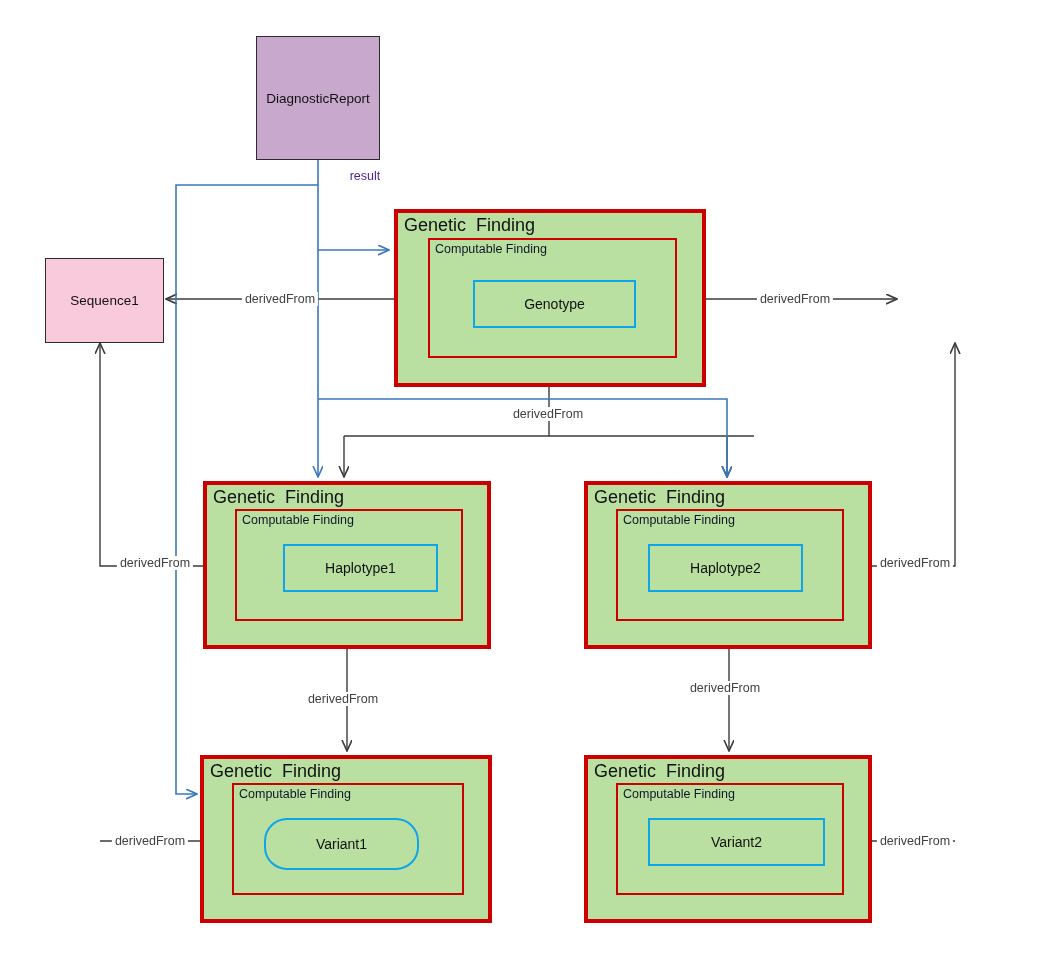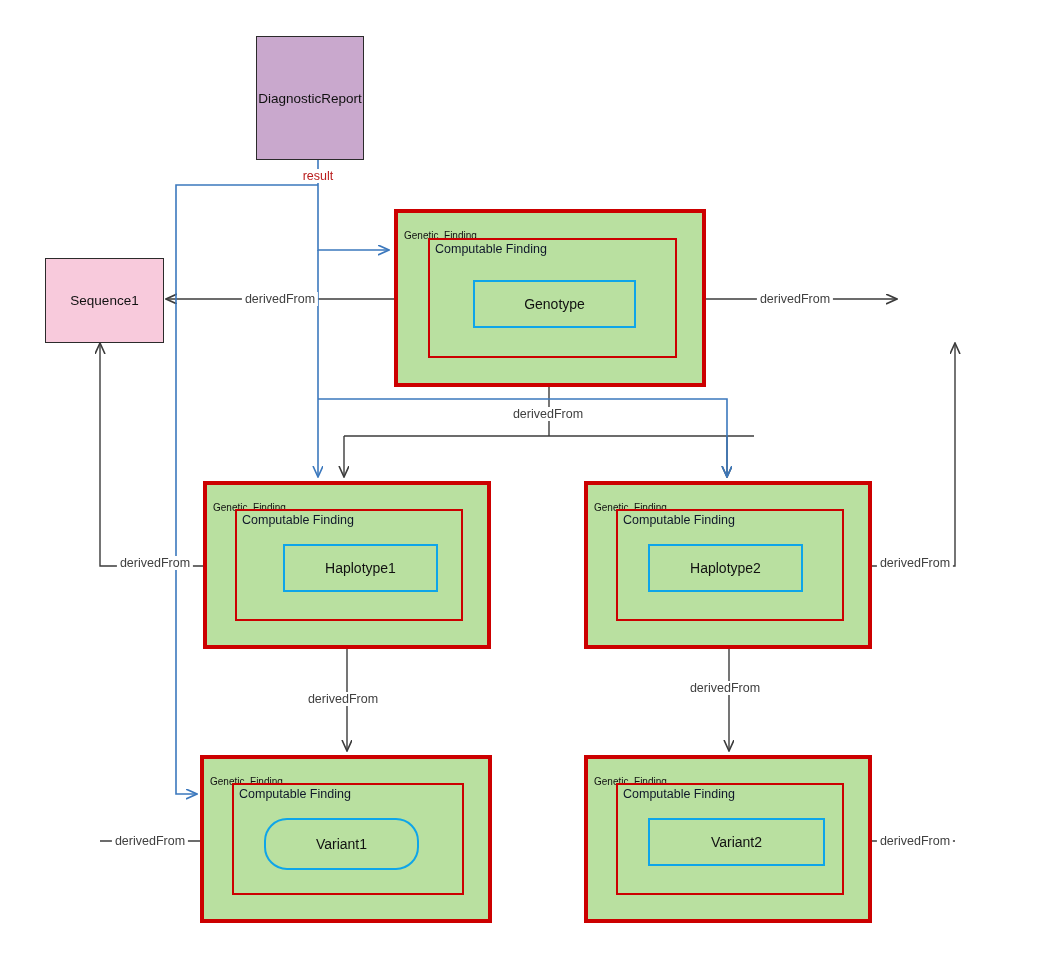--- a/index.html
+++ b/index.html
@@ -4,27 +4,27 @@
 <style>
   html,body{margin:0;padding:0;background:#ffffff;}
   body{width:1040px;height:953px;font-family:"Liberation Sans",sans-serif;}
   #stage{position:relative;width:1040px;height:953px;overflow:hidden;background:#fff;}
   svg#wires{position:absolute;left:0;top:0;width:1040px;height:953px;}
   .node{position:absolute;box-sizing:border-box;}
   .simple-box{border:1px solid #2b2b2b;display:flex;align-items:center;justify-content:center;font-size:13.5px;color:#111;}
   .purple{background:#c9a8cd;}
   .pink{background:#f8cadc;}
   .gf{background:#b9e0a0;border:4px solid #cc0000;box-sizing:border-box;}
-  .gf-label{position:absolute;left:6px;top:17px;font-size:10px;color:#111;white-space:pre;}
+  .gf-label{position:absolute;left:6px;top:2px;font-size:18px;color:#111;white-space:pre;}
   .cf{position:absolute;background:#b9e0a0;border:2px solid #cc0000;box-sizing:border-box;}
   .cf-label{position:absolute;left:5px;top:2px;font-size:12.5px;color:#0f172a;white-space:pre;}
   .inner{position:absolute;background:#b9e0a0;border:2px solid #0ea5e9;box-sizing:border-box;
          display:flex;align-items:center;justify-content:center;font-size:14px;color:#111;}
   .wlabel{position:absolute;font-size:12.5px;color:#404040;background:#fff;padding:0 3px;white-space:nowrap;transform:translate(-50%,-50%);}
-  .wlabel.blue{color:#b91c1c;}
+  .wlabel.blue{color:#4c1d95;margin-left:47px;}
 </style>
 </head>
 <body>
 
 <div id="stage">
 
   <svg id="wires" viewBox="0 0 1040 953">
     <defs>
       <marker id="ahb" markerWidth="12" markerHeight="12" refX="10" refY="5" orient="auto" markerUnits="userSpaceOnUse">
         <path d="M0,0 L11,5 L0,10" fill="none" stroke="#3b3b3b" stroke-width="1.6"></path>
@@ -58,21 +58,21 @@
 
     <g stroke="#3b78bd" stroke-width="1.6" fill="none">
 
       <path d="M318,160 L318,250 L388,250" marker-end="url(#ahblue)"></path>
       <path d="M318,250 L318,476" marker-end="url(#ahblue)"></path>
       <path d="M318,399 L727,399 L727,476" marker-end="url(#ahblue)"></path>
       <path d="M318,185 L176,185 L176,794 L196,794" marker-end="url(#ahblue)"></path>
     </g>
   </svg>
 
-  <div class="node simple-box purple" style="left:256px;top:36px;width:108px;height:124px;">
+  <div class="node simple-box purple" style="left:256px;top:36px;width:124px;height:124px;">
     <span>DiagnosticReport</span>
   </div>
 
   <div class="node simple-box pink" style="left:45px;top:258px;width:119px;height:85px;">
     <span>Sequence1</span>
   </div>
 
 
   <div class="node gf" style="left:394px;top:209px;width:312px;height:178px;">
     <span class="gf-label">Genetic  Finding</span>

